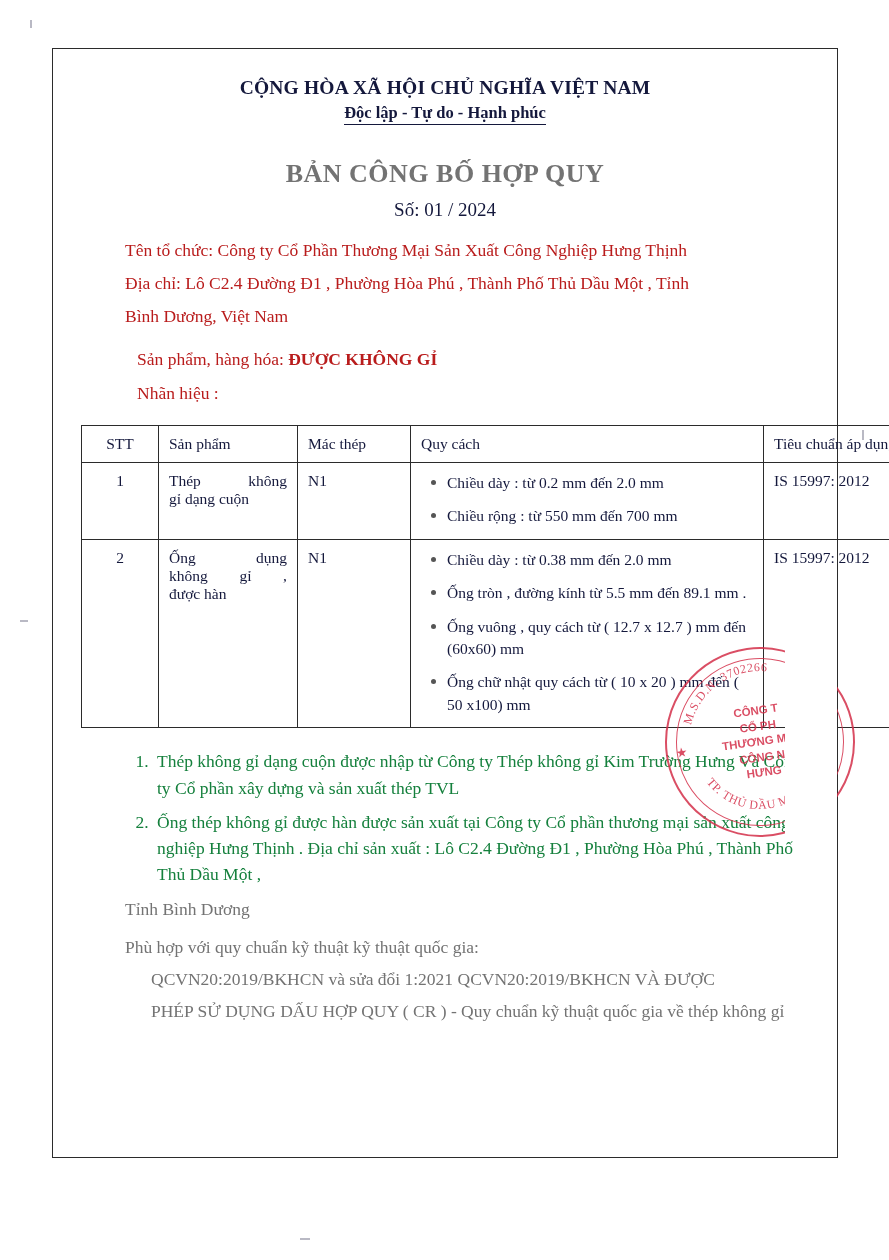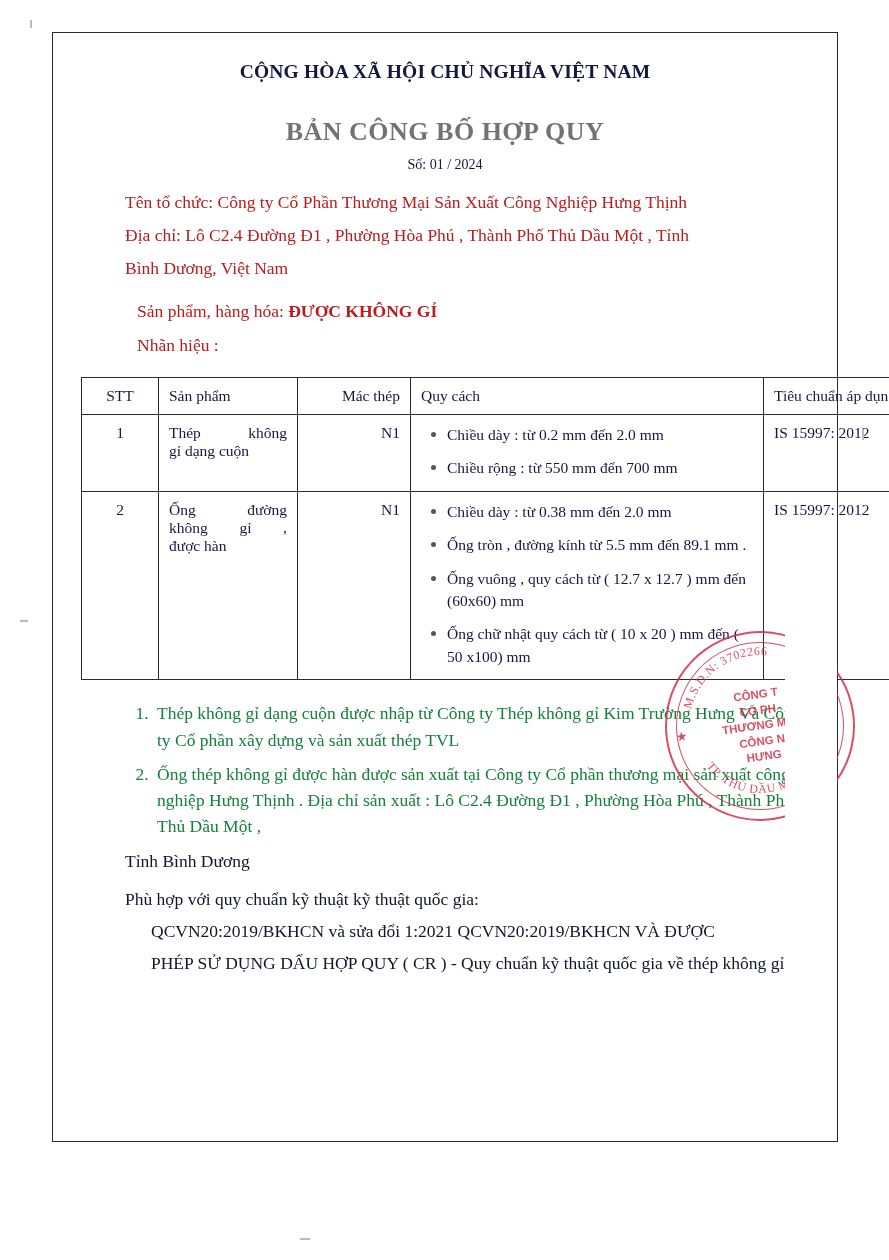--- a/index.html
+++ b/index.html
@@ -12,21 +12,21 @@
     background: #ffffff;
     font-family: "Liberation Serif", serif;
     color: #111111;
     position: relative;
     overflow: hidden;
   }
 
   .page {
     position: absolute;
     left: 52px;
-    top: 32px;
+    top: 48px;
     width: 786px;
     height: 1110px;
     border: 1px solid #2b2b2b;
     box-sizing: border-box;
     background: #ffffff;
   }
 
   .inner {
     padding: 22px 28px 10px 28px;
     box-sizing: border-box;
@@ -52,21 +52,21 @@
   }
 
   .doc-title {
     font-weight: bold;
     font-size: 26px;
     color: #737373;
     margin-top: 34px;
     letter-spacing: 0.5px;
   }
   .doc-number {
-    font-size: 14px;
+    font-size: 19px;
     color: #14183c;
     margin-top: 10px;
   }
 
   .body-text {
     font-size: 17.5px;
     line-height: 1.55;
     color: #b91c1c;
     margin-top: 16px;
     padding-left: 44px;
@@ -92,21 +92,21 @@
     font-weight: normal;
     text-align: left;
   }
   table.spec th.c-stt, table.spec td.c-stt {
     width: 56px;
     text-align: center;
   }
   table.spec th.c-prod, table.spec td.c-prod { width: 118px; }
   table.spec th.c-mac, table.spec td.c-mac {
     width: 92px;
-    text-align: right;
+    text-align: left;
   }
   table.spec th.c-spec, table.spec td.c-spec { width: 332px; }
   table.spec th.c-std, table.spec td.c-std { width: 140px; }
 
   td.c-prod { text-align: justify; text-align-last: justify; }
   td.c-prod .noj { text-align-last: left; }
 
   ul.bullets {
     margin: 0;
     padding-left: 26px;
@@ -137,21 +137,21 @@
     color: #15803d;
   }
   ol.notes li {
     margin-bottom: 8px;
     padding-left: 4px;
   }
 
   .tail {
     font-size: 17.5px;
     line-height: 1.5;
-    color: #0f172a;
+    color: #737373;
     padding-left: 44px;
     padding-right: 8px;
   }
   .tail .p1 { margin-top: 4px; }
   .tail .p2 { margin-top: 12px; }
   .tail .p3 {
     margin-top: 6px;
     text-align: justify;
     padding-left: 26px;
     padding-right: 4px;
@@ -227,20 +227,21 @@
   }
 </style>
 </head>
 <body>
 
 <div class="page">
   <div class="inner">
 
     <div class="center">
       <div class="nat-title">CỘNG HÒA XÃ HỘI CHỦ NGHĨA VIỆT NAM</div>
+      <div><span class="nat-sub">Độc lập - Tự do - Hạnh phúc</span></div>
     </div>
 
     <div class="center">
       <div class="doc-title">BẢN CÔNG BỐ HỢP QUY</div>
       <div class="doc-number">Số: 01 / 2024</div>
     </div>
 
     <div class="body-text">Tên tổ chức: Công ty Cổ Phần Thương Mại Sản Xuất Công Nghiệp Hưng Thịnh</div>
     <div class="body-text tight">Địa chỉ: Lô C2.4 Đường Đ1 , Phường Hòa Phú , Thành Phố Thủ Dầu Một , Tỉnh</div>
     <div class="body-text tight">Bình Dương, Việt Nam</div>
@@ -273,21 +274,21 @@
             <ul class="bullets">
               <li>Chiều dày : từ 0.2 mm đến 2.0 mm</li>
               <li>Chiều rộng : từ 550 mm đến 700 mm</li>
             </ul>
           </td>
           <td class="c-std">IS 15997: 2012</td>
         </tr>
         <tr>
           <td class="c-stt">2</td>
           <td class="c-prod">
-            <div>Ống đường</div>
+            <div>Ống dụng</div>
             <div>không gỉ ,</div>
             <div class="noj">được hàn</div>
           </td>
           <td class="c-mac">N1</td>
           <td class="c-spec">
             <ul class="bullets">
               <li>Chiều dày : từ 0.38 mm đến 2.0 mm</li>
               <li>Ống tròn , đường kính từ 5.5 mm đến 89.1 mm .</li>
               <li>Ống vuông , quy cách từ ( 12.7 x 12.7 ) mm đến (60x60) mm</li>
               <li>Ống chữ nhật quy cách từ ( 10 x 20 ) mm đến ( 50 x100) mm</li>

